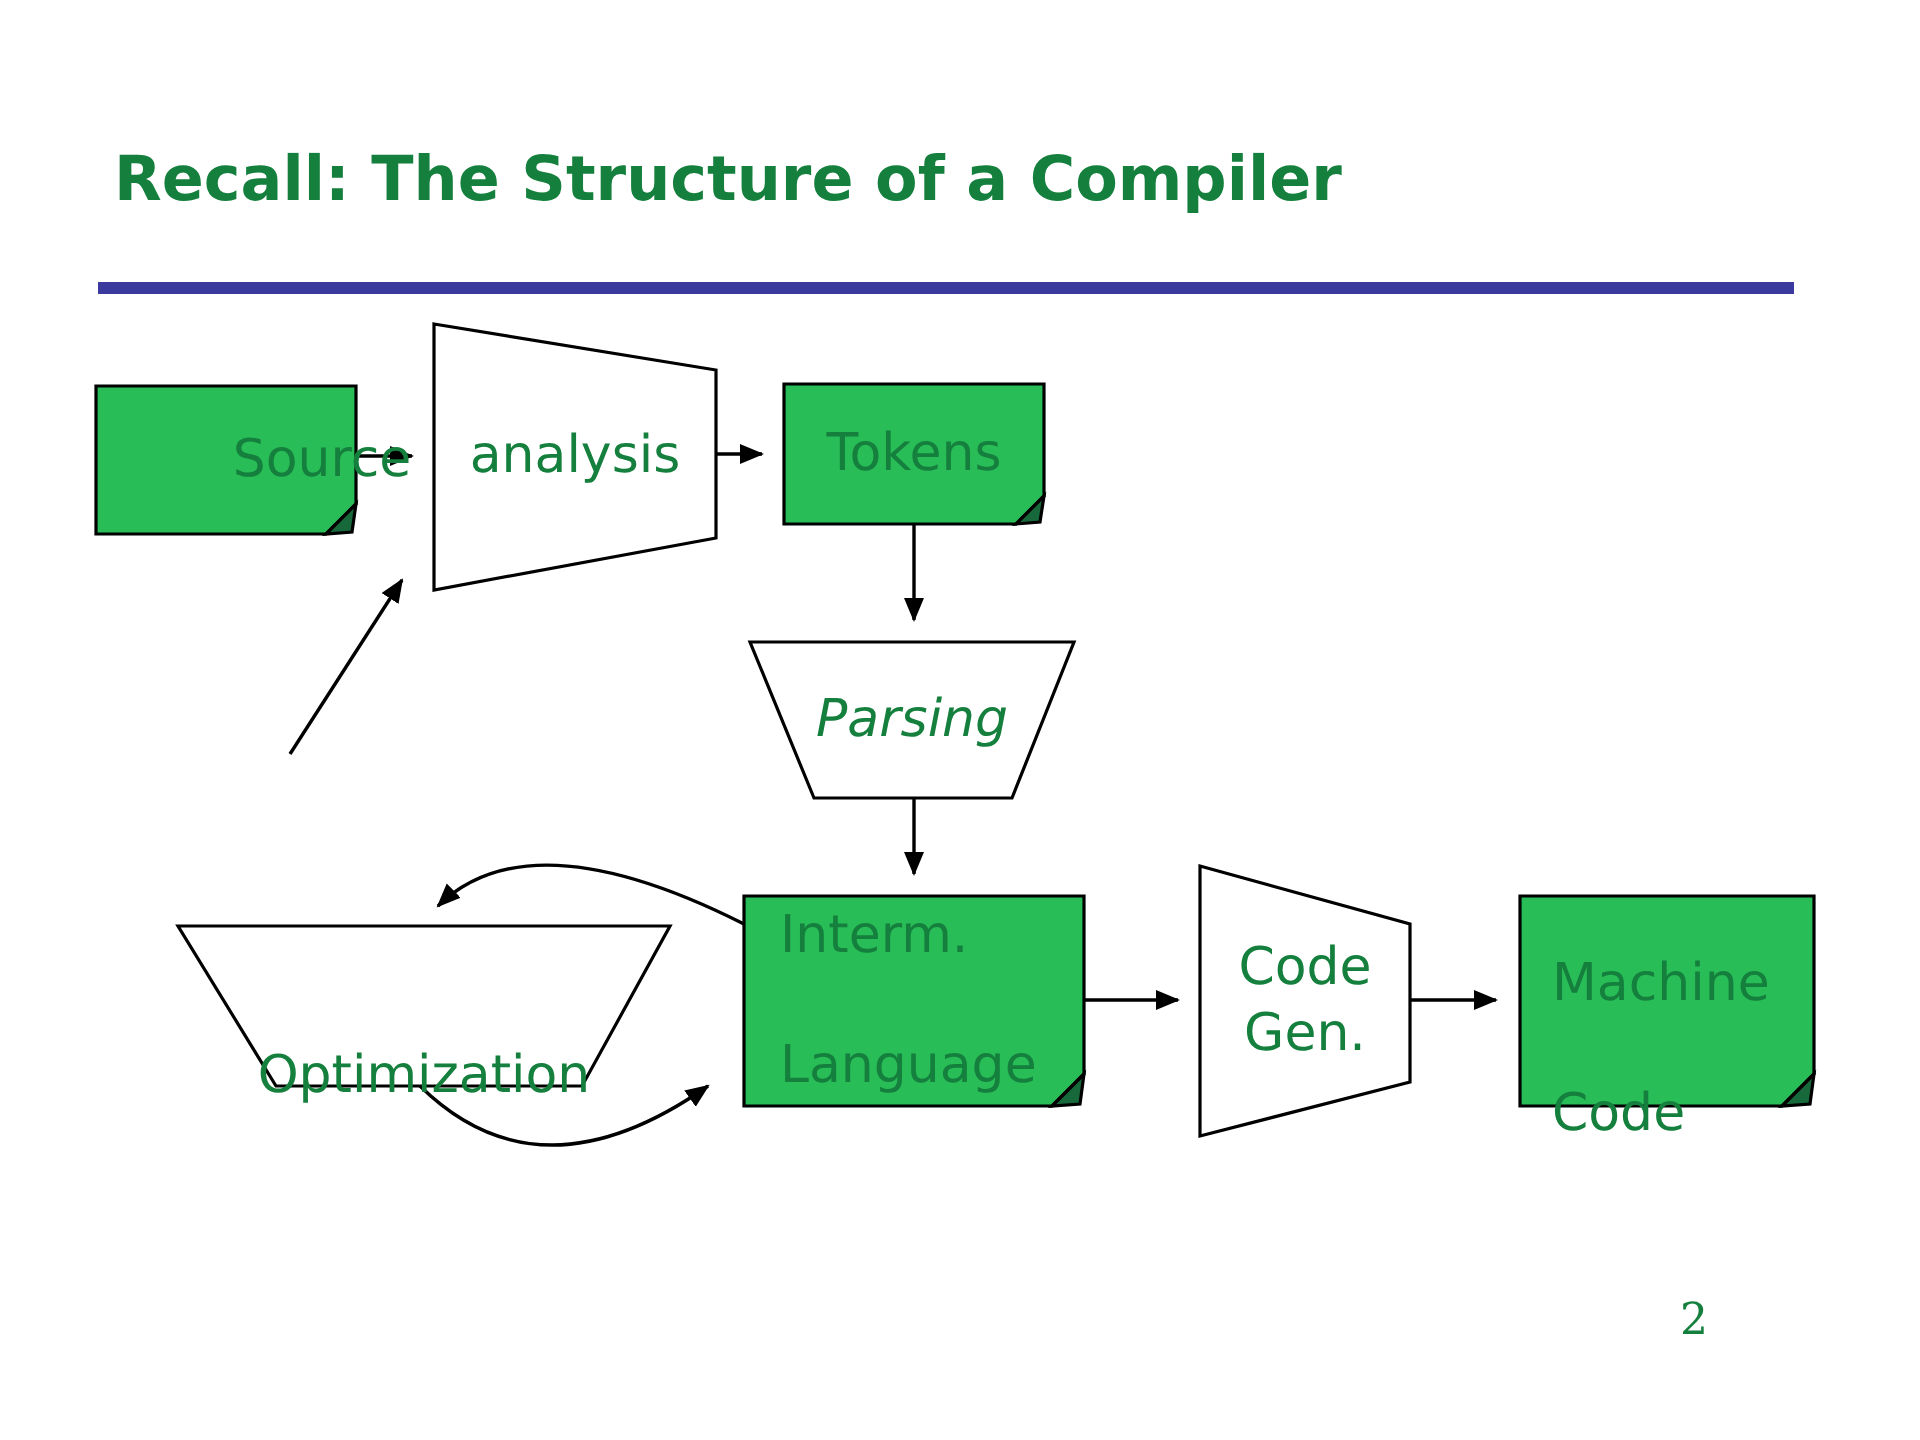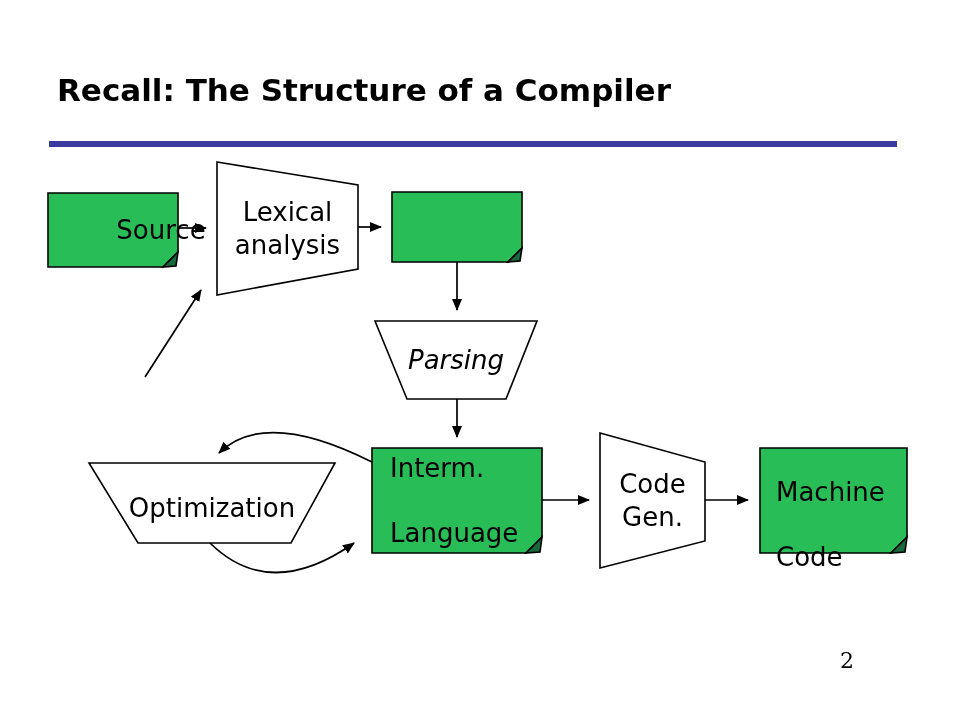--- a/index.html
+++ b/index.html
@@ -1,18 +1,18 @@
 <!DOCTYPE html>
 <html><head>
 <meta charset="utf-8">
 <style>
   html,body { margin:0; padding:0; background:#fff; }
   .slide {
     position:relative; width:960px; height:720px; background:#ffffff;
-    font-family:"DejaVu Sans", sans-serif; overflow:hidden; color:#000000;
+    font-family:"DejaVu Sans", sans-serif; overflow:hidden; color:#15803d;
   }
   .title {
     position:absolute; left:57px; top:72px; margin:0;
     font-size:31px; font-weight:bold; white-space:nowrap;
   }
   .rule {
     position:absolute; left:49px; top:141px; width:848px; height:6px;
     background:#3a3a9e;
   }
   svg.layer { position:absolute; left:0; top:0; width:960px; height:720px; }
@@ -83,31 +83,33 @@
 
     <path class="shape" d="M760,448 H907 V537 L891,553 H760 Z" fill="#29bd58"></path>
     <path class="shape" d="M907,537 L891,553 L905,552 Z" fill="#17683a"></path>
   </svg>
 
   <div class="lbl" style="left:48px; top:193px; width:154px; height:74px;margin-left:36px;">
     <span>Source</span>
   </div>
 
   <div class="lbl" style="left:217px; top:162px; width:141px; height:133px;">
-    <span>Lexical</span>
     <span>analysis</span>
   </div>
 
+  <div class="lbl" style="left:392px; top:192px; width:130px; height:70px;">
+    <span>Tokens</span>
+  </div>
 
   <div class="lbl" style="left:375px; top:321px; width:162px; height:78px;font-style:italic;">
     <span>Parsing</span>
   </div>
 
 
-  <div class="lbl" style="left:89px; top:463px; width:246px; height:91px;">
+  <div class="lbl" style="left:89px; top:463px; width:246px; height:91px;justify-content:flex-end;">
     <span>Optimization</span>
   </div>
 
   <div class="lbl left" style="left:372px; top:448px; width:170px; height:105px; padding-left:18px;">
     <span>Interm.</span>
     <span>Language</span>
   </div>
 
   <div class="lbl" style="left:600px; top:433px; width:105px; height:135px;">
     <span>Code</span>

